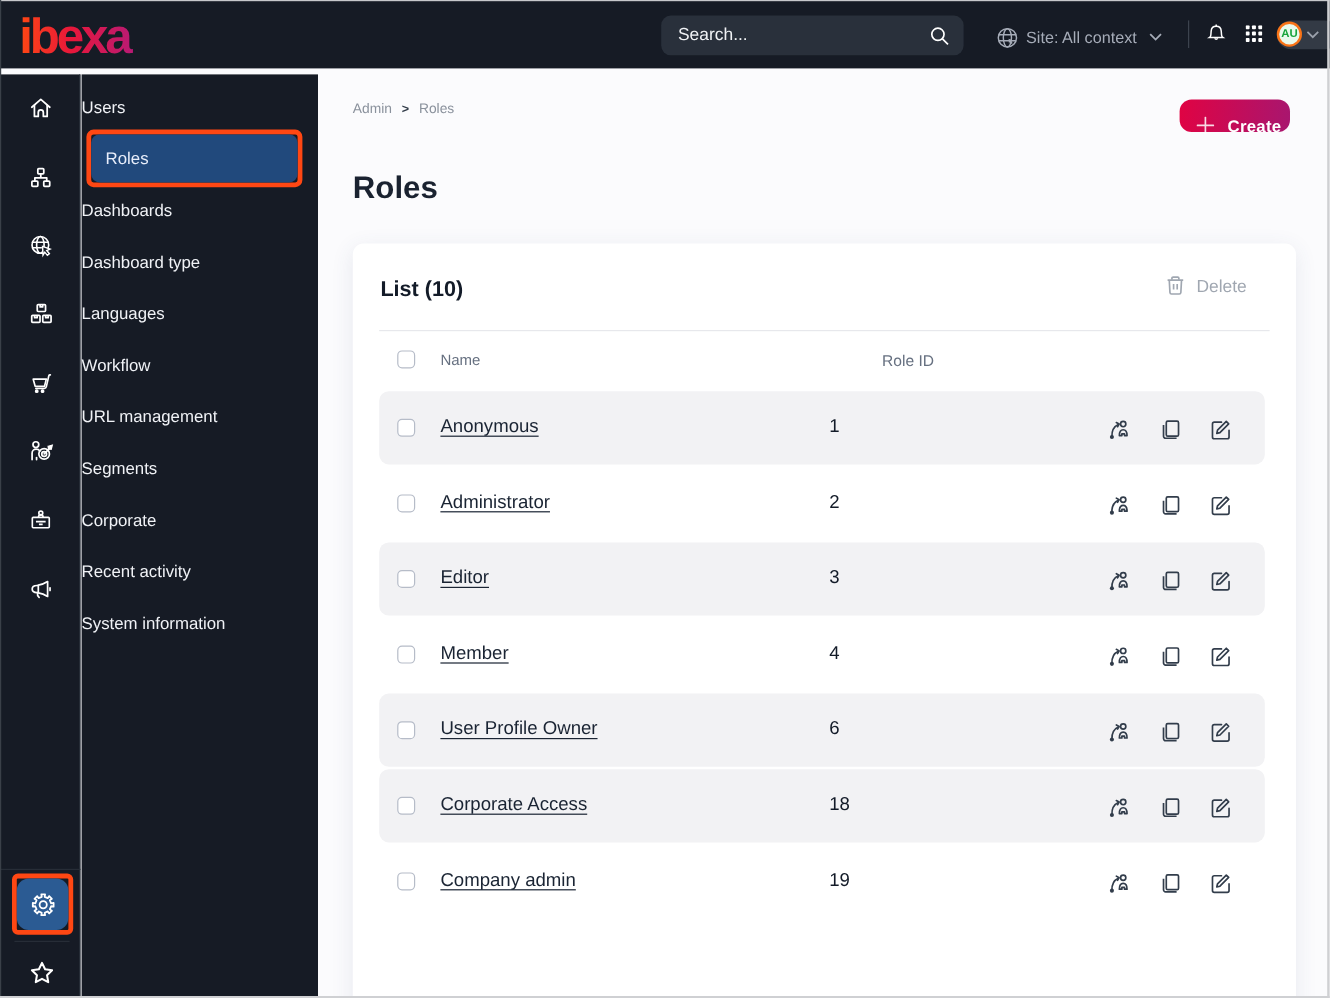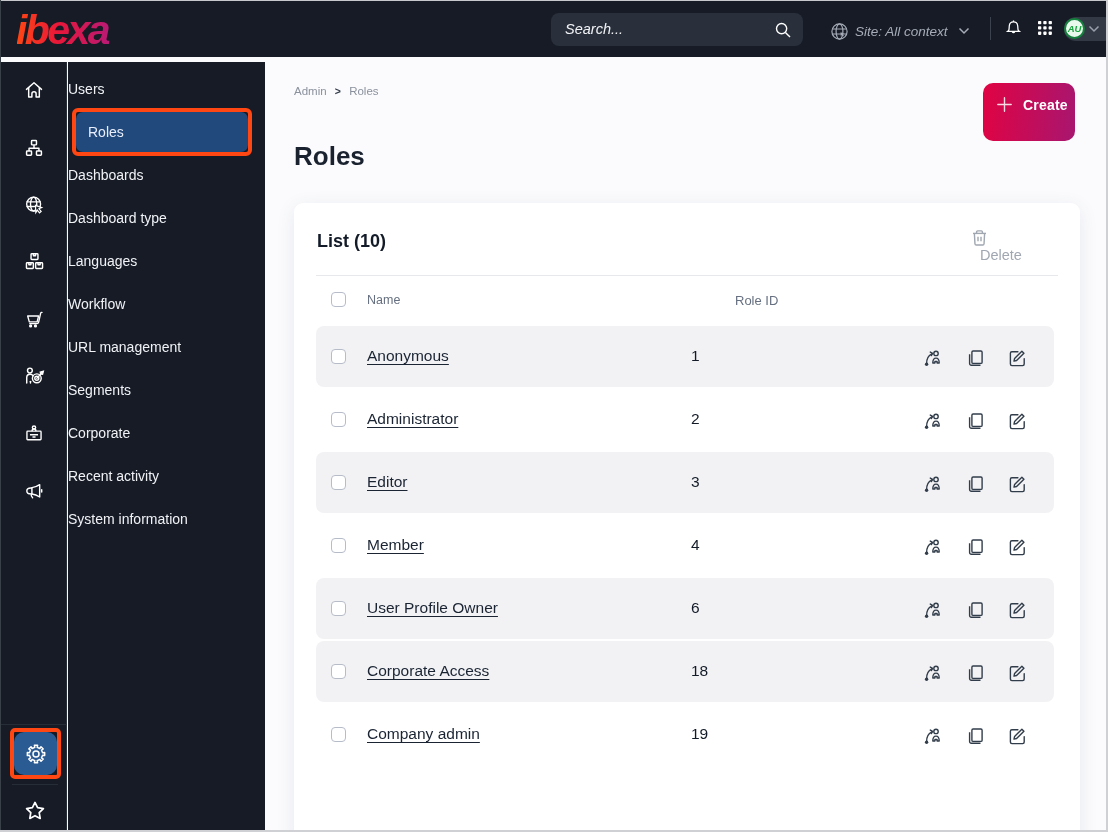--- a/index.html
+++ b/index.html
@@ -1,51 +1,51 @@
 <!DOCTYPE html>
 <html><head>
 <meta charset="utf-8">
 <style>
 * { margin:0; padding:0; box-sizing:border-box; }
 html,body { width:1108px; height:832px; overflow:hidden; font-family:"Liberation Sans", sans-serif; background:#fbfbfd; }
 .abs { position:absolute; }
 
-#topbar { position:absolute; left:0; top:0; width:1108px; height:57px; background:#161b25;font-style:italic; }
+#topbar { position:absolute; left:0; top:0; width:1108px; height:57px; background:#161b25; }
 #logo { position:absolute; left:17px; top:8px; }
 #search { position:absolute; left:551px; top:13px; width:252px; height:33px; background:#29303b; border-radius:8px; }
 #search .ph { position:absolute; left:14px; top:8px; font-size:14.5px; color:#f0f2f5; }
 #search svg { position:absolute; right:11px; top:8px; }
 .sitewrap { position:absolute; left:830px; top:0; height:62px; display:flex; align-items:center; color:#a6acb8; }
 .sitetxt { font-size:13.5px; color:#a6acb8; margin-left:6px; }
 #divider { position:absolute; left:990px; top:17px; width:1px; height:23px; background:#3c434e; }
 #avpill { position:absolute; left:1064px; top:17px; width:52px; height:24px; background:#333a45; border-radius:12px; }
-#avatar { position:absolute; left:1064px; top:18px; width:21px; height:21px; border-radius:50%; background:#e9f9ec; border:2px solid #15803d; color:#17a43b; font-weight:bold; font-size:9.5px; display:flex; align-items:center; justify-content:center; letter-spacing:0; }
+#avatar { position:absolute; left:1064px; top:18px; width:21px; height:21px; border-radius:50%; background:#e9f9ec; border:2px solid #f97316; color:#17a43b; font-weight:bold; font-size:9.5px; display:flex; align-items:center; justify-content:center; letter-spacing:0; }
 
 #iconbar { position:absolute; left:0; top:62px; width:67px; height:770px; background:#161b25; border-right:1px solid #2a313b; }
 .sicon { position:absolute; left:23px; }
 #gearline { position:absolute; left:0; top:662px; width:67px; height:1px; background:#272d37; }
 #gearbox { position:absolute; left:10px; top:666px; width:51px; height:51px; border:4px solid #ff4713; border-radius:5px; background:#161b25; }
 #gearbox .inner { position:absolute; left:0; top:0; width:43px; height:43px; background:#2b5b93; border-radius:10px; display:flex; align-items:center; justify-content:center; }
 #starline { position:absolute; left:12px; top:722px; width:46px; height:1px; background:#272d37; }
 
 #panel { position:absolute; left:68px; top:62px; width:197px; height:770px; background:#161b25; }
 .mitem { position:absolute; left:0; width:177px; height:43px; line-height:43px; color:#f0f2f6; font-size:14px; }
 #selbox { position:absolute; left:4px; top:46px; width:180px; height:48px; border:4px solid #ff4713; border-radius:6px; background:#161b25; }
 #selbox .inner { position:absolute; left:0; top:0; width:172px; height:40px; background:#21497c; border-radius:7px; color:#e8eefb; font-size:14px; line-height:40px; padding-left:12px; }
 
 #content { position:absolute; left:265px; top:62px; width:843px; height:770px; background:#fbfbfd; }
 #crumb { position:absolute; left:29px; top:23px; font-size:11.5px; color:#8a919c; }
 #crumb b { color:#333d4a; font-size:10.5px; font-weight:bold; margin:0 5px; }
-#createbtn { position:absolute; left:718px; top:21px; width:92px; height:58px; border-radius:10px; background:linear-gradient(95deg,#e00343,#a8166f); color:#fff;padding-left:12px; }
+#createbtn { position:absolute; left:718px; top:21px; width:92px; height:27px; border-radius:10px; background:linear-gradient(95deg,#e00343,#a8166f); color:#fff;padding-left:12px; }
 #createbtn svg { position:absolute; left:14px; top:14px; }
 #createbtn span { position:absolute; left:40px; top:14px; font-size:14px; font-weight:bold; letter-spacing:0.2px; }
 #title { position:absolute; left:29px; top:79px; font-size:26px; font-weight:bold; color:#1a2230; }
 #card { position:absolute; left:29px; top:141px; width:786px; height:700px; background:#fff; border-radius:9px; box-shadow:0 4px 18px rgba(60,80,120,0.10); }
 #listhead { position:absolute; left:23px; top:28px; font-size:18px; font-weight:bold; color:#131b28; }
-#delbtn { position:absolute; left:677px; top:26px; display:flex; align-items:flex-start; color:#a0a7b1;flex-direction:column; }
+#delbtn { position:absolute; left:677px; top:26px; display:flex; align-items:flex-end; color:#a0a7b1; }
 #delbtn span { font-size:14.5px; margin-left:9px; }
 #carddiv { position:absolute; left:22px; top:72px; width:742px; height:1px; background:#e7e8ec; }
 .cb { position:absolute; width:15px; height:15px; border:1px solid #b6bcc8; border-radius:4px; background:#fff; }
 #thead { position:absolute; left:0; top:89px; width:786px; height:24px; }
 #thead .cb { left:37px; top:0px; }
 #thead .cn { position:absolute; left:73px; top:1px; font-size:12.5px; color:#667080; }
 #thead .cr { position:absolute; left:397px; top:1px; font-size:13px; color:#667080;margin-left:44px; }
 #rows { position:absolute; left:22px; top:123px; width:738px; }
 .row { position:relative; width:738px; height:61px; margin-bottom:2px; border-radius:8px;text-decoration:underline; }
 .row.alt { background:#f2f2f4; }

